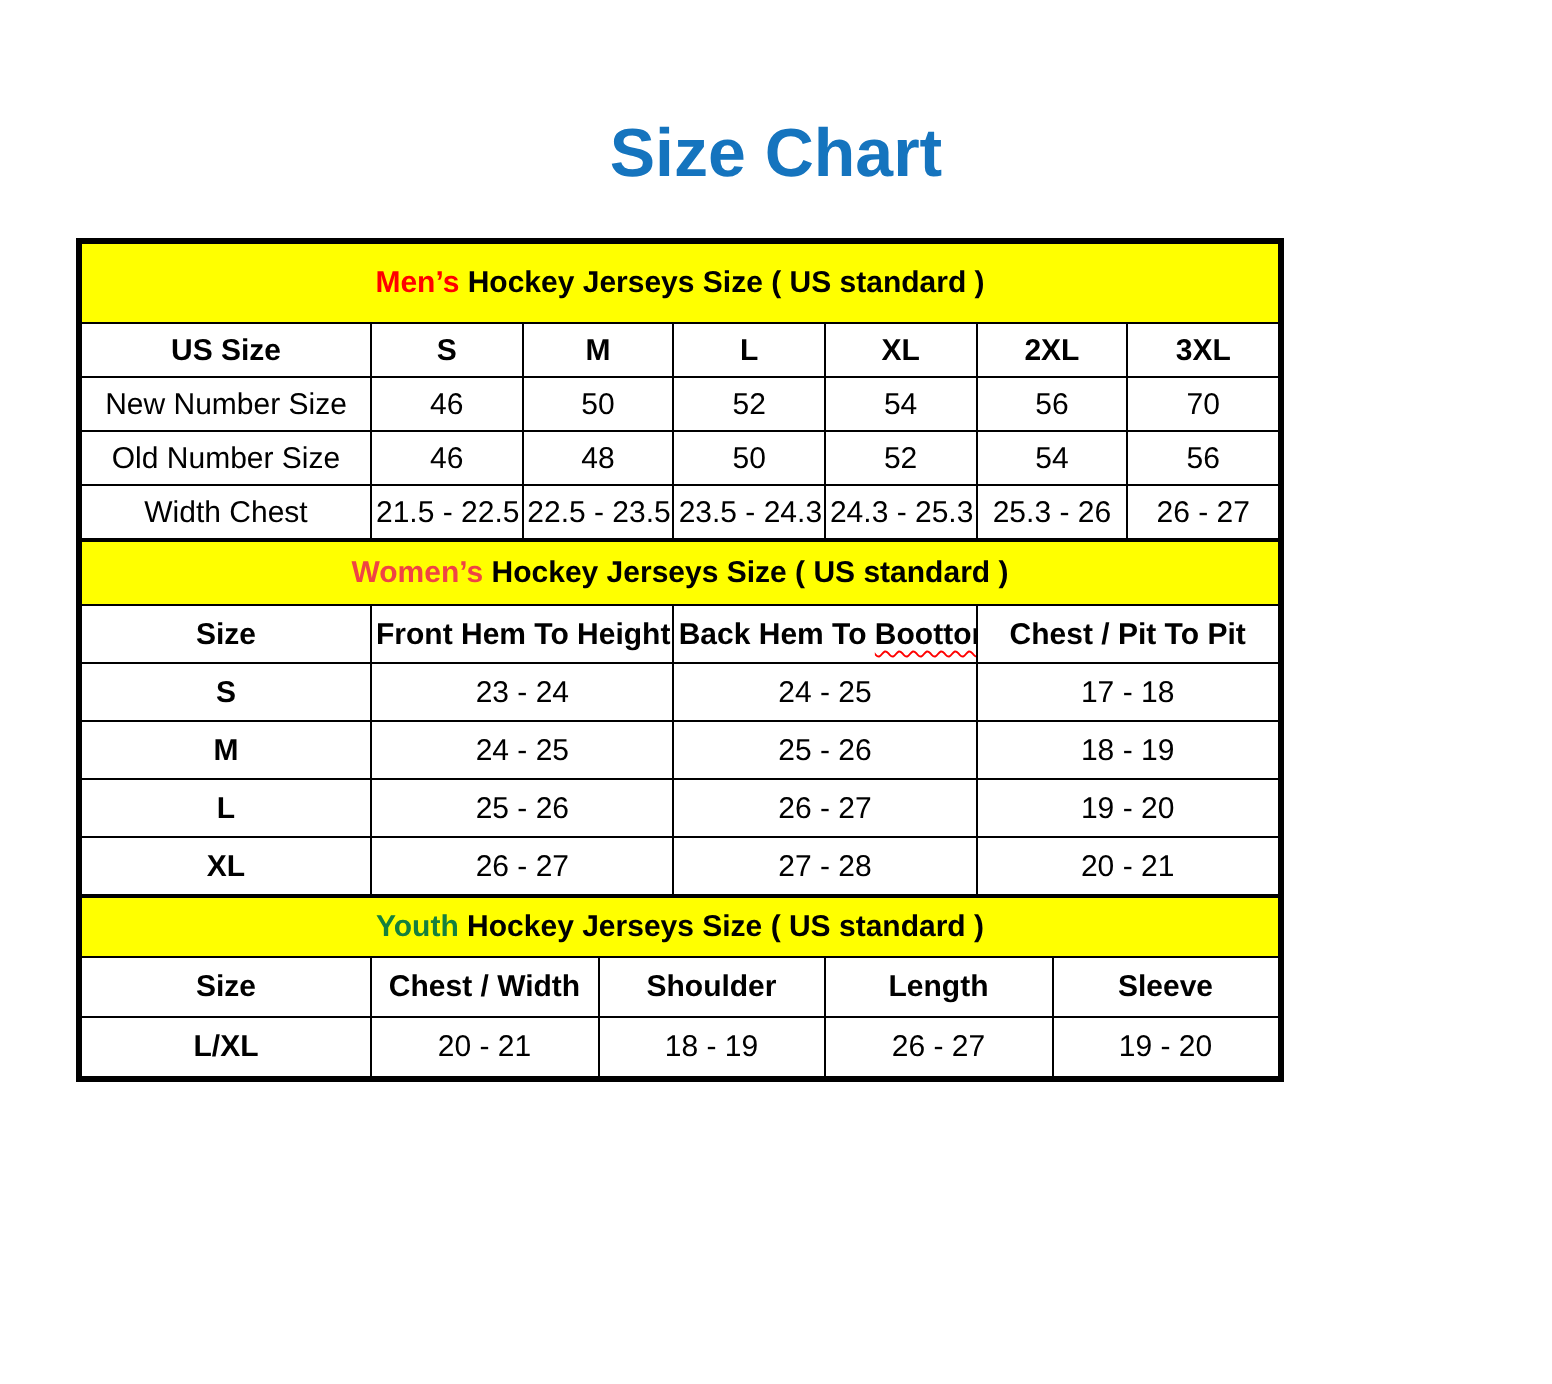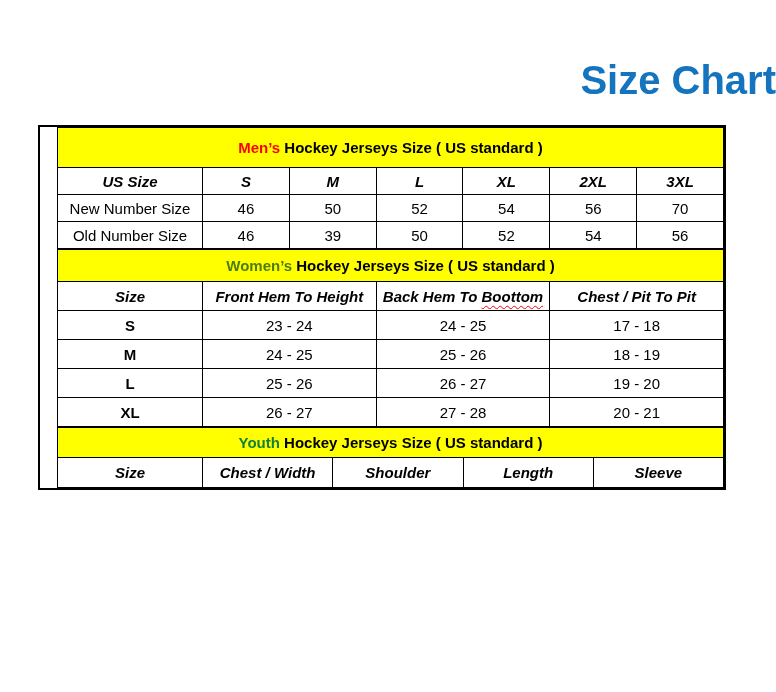--- a/index.html
+++ b/index.html
@@ -5,31 +5,30 @@
   html, body { margin: 0; padding: 0; }
   body {
     width: 776px; height: 692px;
     background: #ffffff;
     font-family: "Liberation Sans", sans-serif;
     color: #000;
     overflow: hidden;
   }
   .page-title {
     margin: 58px 0 0 0;
-    text-align: right;
-    font-size: 40px;
+    text-align: center;
+    font-size: 34px;
     font-weight: bold;
     letter-spacing: 0px;
   }
   .chart-wrap {
     margin: 22px 0 0 38px;
-    width: 688px;
+    width: 604px;
     border: 2px solid #000;
     box-sizing: border-box;
-    padding-left: 17px;
   }
   table.tbl {
     border-collapse: collapse;
     width: 100%;
     table-layout: fixed;
   }
   table.tbl td {
     border: 1px solid #000;
     text-align: center;
     vertical-align: middle;
@@ -44,21 +43,21 @@
     font-size: 16px;
     border-top: 2px solid #000;
     border-bottom: 2px solid #000;
   }
   .mens td.section-header  { height: 39px; }
   .womens td.section-header{ height: 31px; }
   .youth td.section-header { height: 29px; }
   .mens td   { height: 26px; }
   .womens td { height: 28px; }
   .youth td  { height: 29px; }
-  tr.head td   { font-weight: bold; font-style: italic; }
+  tr.head td   { font-weight: bold; }
   td.rowlabel  { font-weight: bold; }
   .mens td.rowlabel { font-weight: normal; }
   .squiggle {
     text-decoration: underline;
     text-decoration-style: wavy;
     text-decoration-color: #FF0000;
     text-decoration-thickness: 1px;
     text-underline-offset: 3px;
     text-align: right;
   }
@@ -98,39 +97,48 @@
       <td>46</td>
       <td>50</td>
       <td>52</td>
       <td>54</td>
       <td>56</td>
       <td>70</td>
     </tr>
     <tr>
       <td class="rowlabel">Old Number Size</td>
       <td>46</td>
-      <td>39</td>
+      <td>48</td>
       <td>50</td>
       <td>52</td>
       <td>54</td>
       <td>56</td>
     </tr>
+    <tr>
+      <td class="rowlabel">Width Chest</td>
+      <td>21.5 - 22.5</td>
+      <td>22.5 - 23.5</td>
+      <td>23.5 - 24.3</td>
+      <td>24.3 - 25.3</td>
+      <td>25.3 - 26</td>
+      <td>26 - 27</td>
+    </tr>
   </tbody>
     </table>
 
   <table class="tbl womens">
     <colgroup>
         <col class="label-col">
         <col>
         <col>
         <col>
       </colgroup>
     <tbody>
         <tr>
-      <td colspan="4" class="section-header" style="background-color: rgb(255, 255, 0);"><span style="color: #4d7c0f;">Women’s</span><span> Hockey Jerseys Size ( US standard )</span></td>
+      <td colspan="4" class="section-header" style="background-color: rgb(255, 255, 0);"><span style="color: #ef4444;">Women’s</span><span> Hockey Jerseys Size ( US standard )</span></td>
     </tr>
     <tr class="head">
       <td>Size</td>
       <td>Front Hem To Height</td>
       <td><span>Back Hem To </span><span class="squiggle">Boottom</span></td>
       <td>Chest / Pit To Pit</td>
     </tr>
     <tr>
       <td class="rowlabel">S</td>
       <td>23 - 24</td>
@@ -170,16 +178,23 @@
         <tr>
       <td colspan="5" class="section-header" style="background-color: rgb(255, 255, 0);"><span style="color: #15803d;">Youth</span><span> Hockey Jerseys Size ( US standard )</span></td>
     </tr>
     <tr class="head">
       <td>Size</td>
       <td>Chest / Width</td>
       <td>Shoulder</td>
       <td>Length</td>
       <td>Sleeve</td>
     </tr>
+    <tr>
+      <td class="rowlabel">L/XL</td>
+      <td>20 - 21</td>
+      <td>18 - 19</td>
+      <td>26 - 27</td>
+      <td>19 - 20</td>
+    </tr>
   </tbody>
     </table>
 
 </div>
 
 </body></html>

